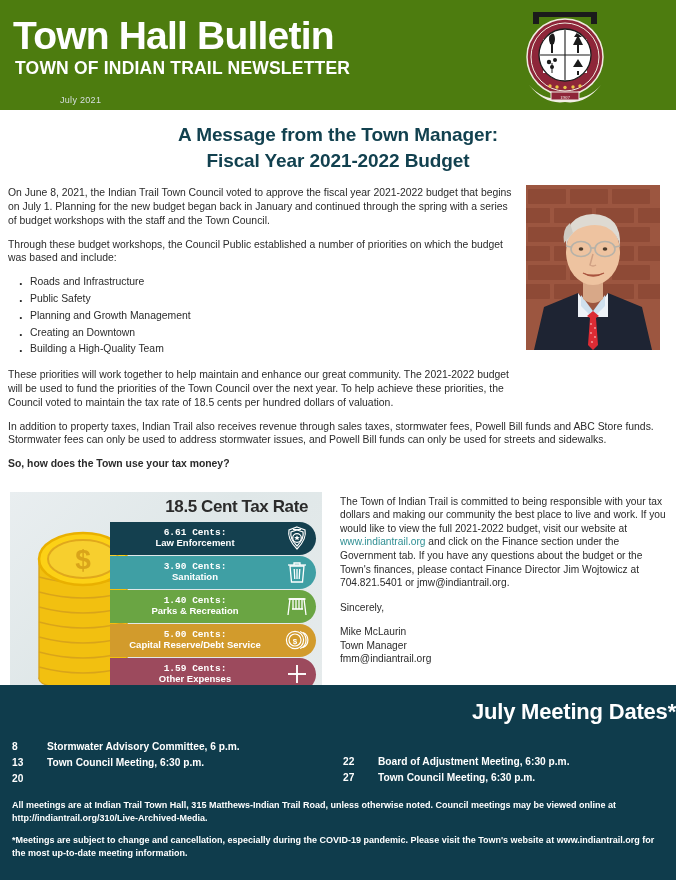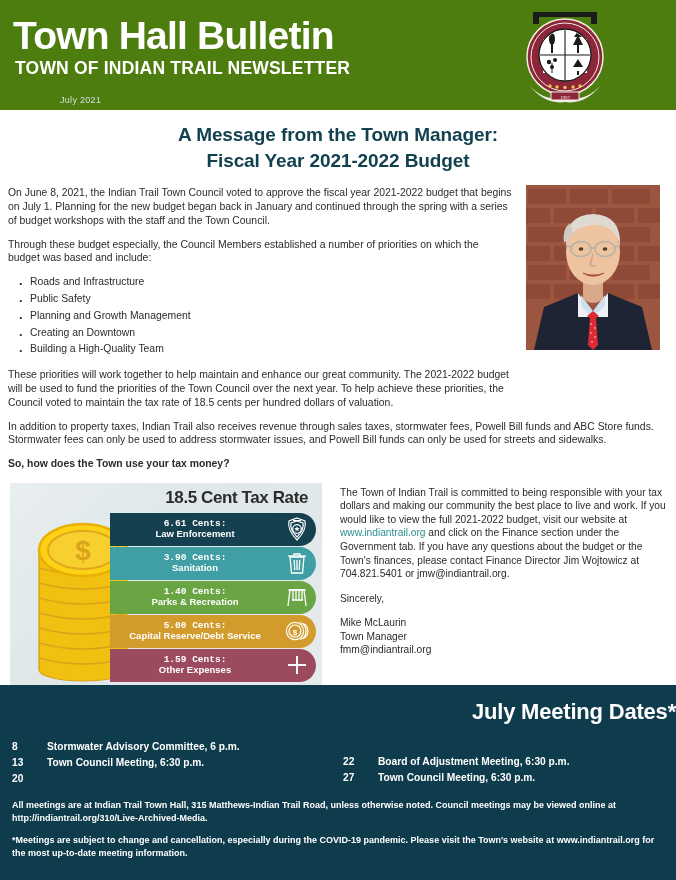--- a/index.html
+++ b/index.html
@@ -117,21 +117,21 @@
     width: 134px;
     height: 165px;
     background: #8f4a38;
     overflow: hidden;
   }
   .portrait svg { display: block; }
 
   
   .info-row {
     position: relative;
-    margin-top: 12px;
+    margin-top: 21px;
     display: flex;
   }
   .infographic {
     width: 312px;
     height: 204px;
     background: linear-gradient(135deg, #e9eef0 0%, #dfe7e8 45%, #e6ebec 100%);
     position: relative;
     flex: 0 0 auto;
     margin-left: 2px;
     overflow: hidden;
@@ -369,21 +369,21 @@
       <ellipse cx="79" cy="64" rx="2.3" ry="1.8" fill="#4b3a2b"></ellipse>
 
       <path d="M67 69 L64 80 Q67 82 70 80" fill="none" stroke="#cfa083" stroke-width="1.5"></path>
       <path d="M57 88 Q67 95 78 88 Q67 91 57 88 Z" fill="#a9543f"></path>
       <path d="M57 88 Q67 94 78 88" fill="none" stroke="#a9543f" stroke-width="1.2"></path>
     </svg>
   </div>
 
   <div class="body-col">
     <p>On June 8, 2021, the Indian Trail Town Council voted to approve the fiscal year 2021-2022 budget that begins on July 1. Planning for the new budget began back in January and continued through the spring with a series of budget workshops with the staff and the Town Council.</p>
-    <p class="tight">Through these budget especially, the Council Members established a number of priorities on which the budget was based and include:</p>
+    <p class="tight">Through these budget workshops, the Council Public established a number of priorities on which the budget was based and include:</p>
     <ul class="priorities">
       <li>Roads and Infrastructure</li>
       <li>Public Safety</li>
       <li>Planning and Growth Management</li>
       <li>Creating an Downtown</li>
       <li>Building a High-Quality Team</li>
     </ul>
     <p>These priorities will work together to help maintain and enhance our great community. The 2021-2022 budget will be used to fund the priorities of the Town Council over the next year. To help achieve these priorities, the Council voted to maintain the tax rate of 18.5 cents per hundred dollars of valuation.</p>
   </div>
 

